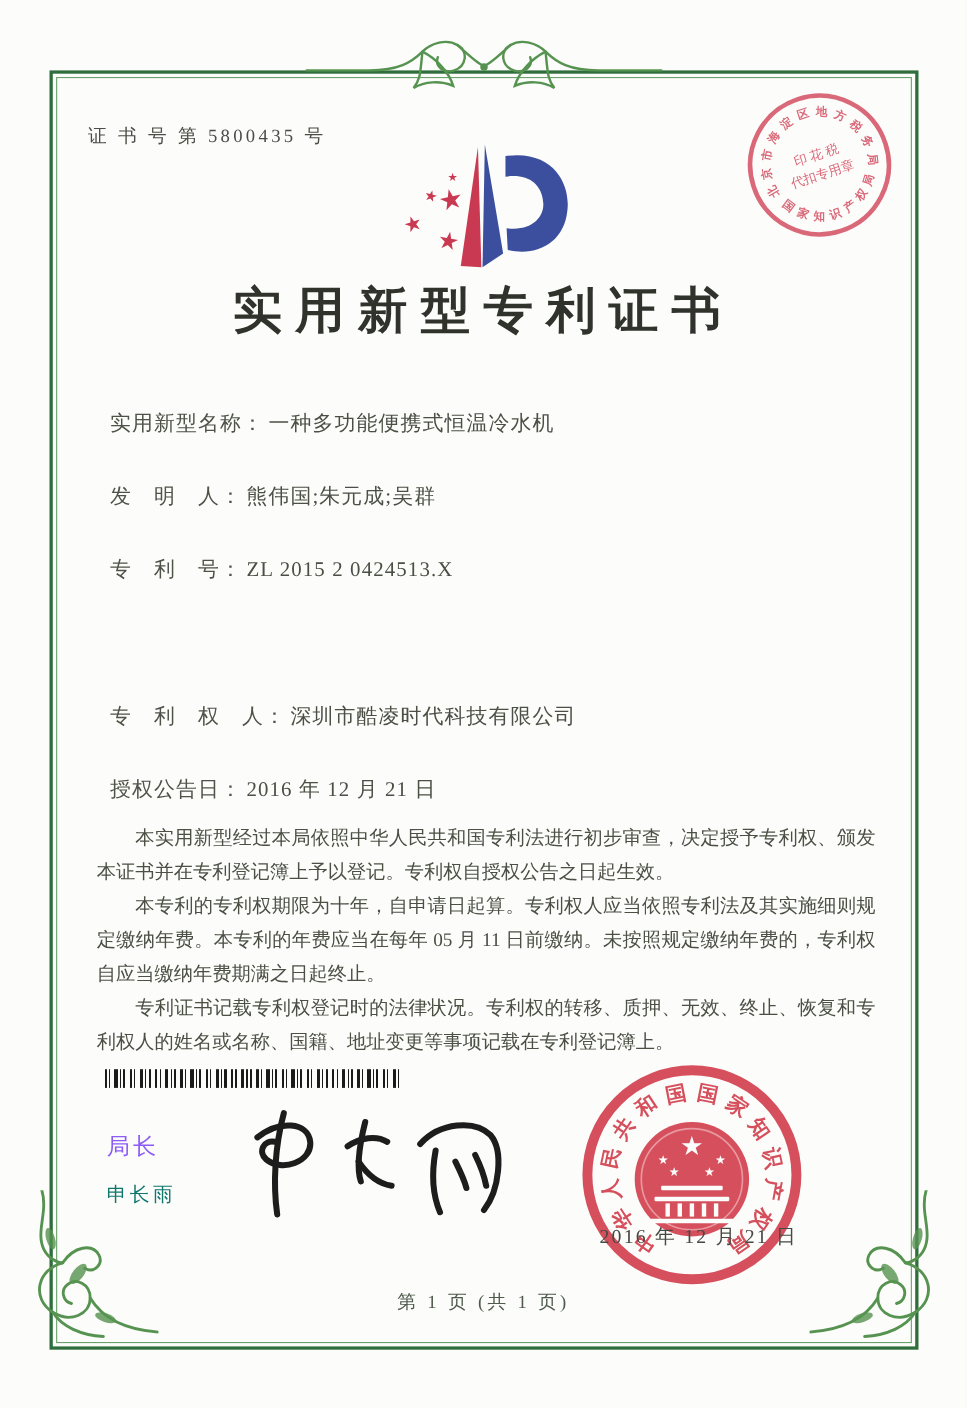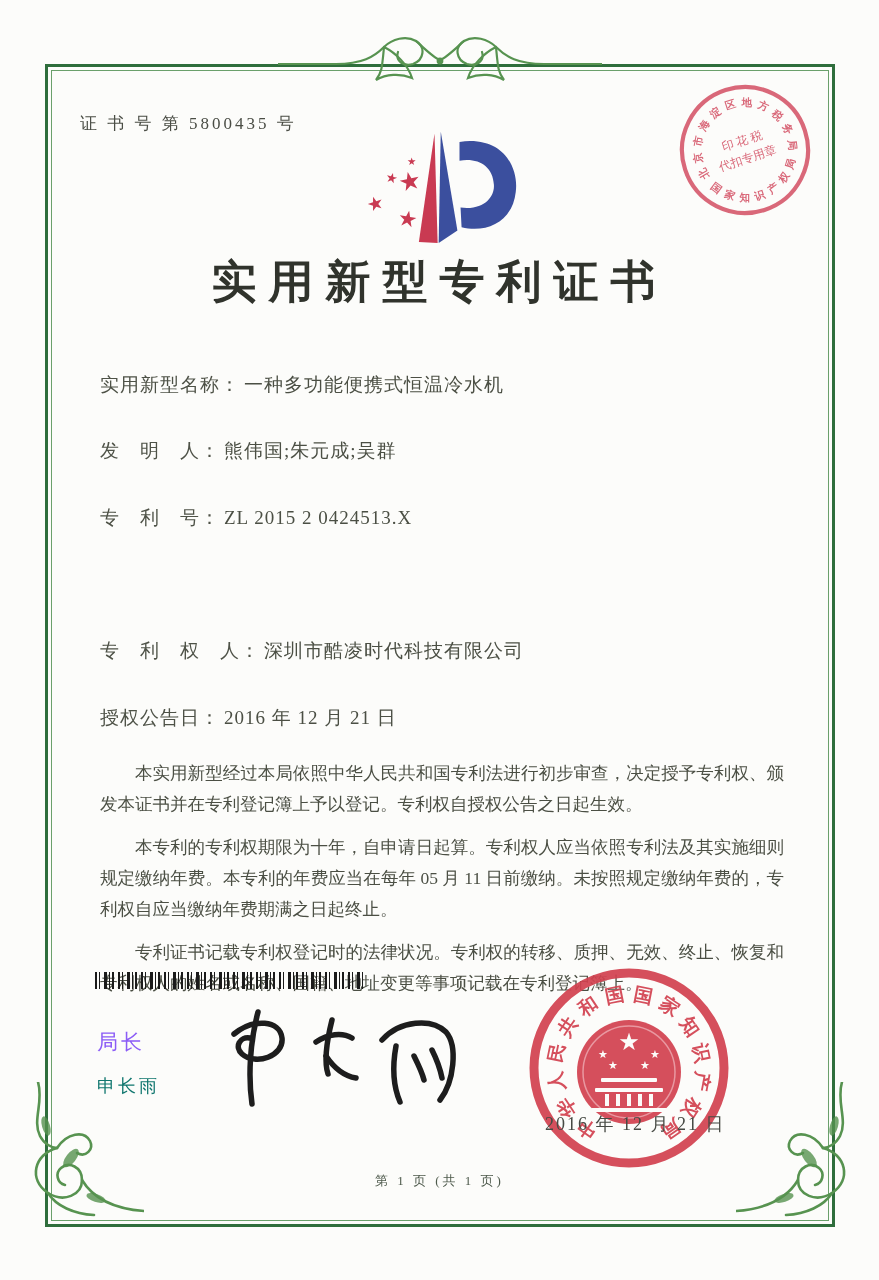--- a/index.html
+++ b/index.html
@@ -37,21 +37,21 @@
     position:absolute;left:100px;font-size:19px;letter-spacing:1px;
     color:#4e5247;white-space:nowrap;
   }
   .f0{top:372px}.f1{top:438px}.f2{top:505px}.f3{top:571px}.f4{top:638px}.f5{top:705px}
   .field .value{margin-left:4px;color:#4b4f44;text-align:center;}
   
   .body-text{
     position:absolute;left:88px;top:746px;width:708px;
     font-size:17.5px;line-height:31px;color:#4b4f44;text-align:justify;
   }
-  .body-text p{margin:12px;text-indent:2em;}
+  .body-text p{margin:0;text-indent:2em;}
   
   .barcode{
     position:absolute;left:95px;top:972px;width:268px;height:17px;
     background:
       repeating-linear-gradient(90deg,
         #1b1b1b 0 2px, transparent 2px 4px,
         #1b1b1b 4px 5px, transparent 5px 9px,
         #1b1b1b 9px 12px, transparent 12px 14px,
         #1b1b1b 14px 15px, transparent 15px 17px,
         #1b1b1b 17px 19px, transparent 19px 23px);
@@ -64,21 +64,21 @@
   .seal{position:absolute;left:527px;top:966px;width:204px;height:204px;opacity:.92;}
   .seal-date{
     position:absolute;left:545px;top:1112px;font-size:18px;letter-spacing:2px;
     color:#474a44;z-index:5;
   }
   
   .tax-stamp{position:absolute;left:675px;top:80px;width:140px;height:140px;opacity:.85;}
   
   .footer{
     position:absolute;left:0;top:1172px;width:100%;text-align:center;
-    font-size:13px;letter-spacing:3px;color:#4e5a4c;
+    font-size:17px;letter-spacing:3px;color:#4e5a4c;
   }
 </style>
 </head>
 <body>
 
 <div class="page">
 
   <div class="frame">
     <div class="frame-inner"></div>
   </div>

